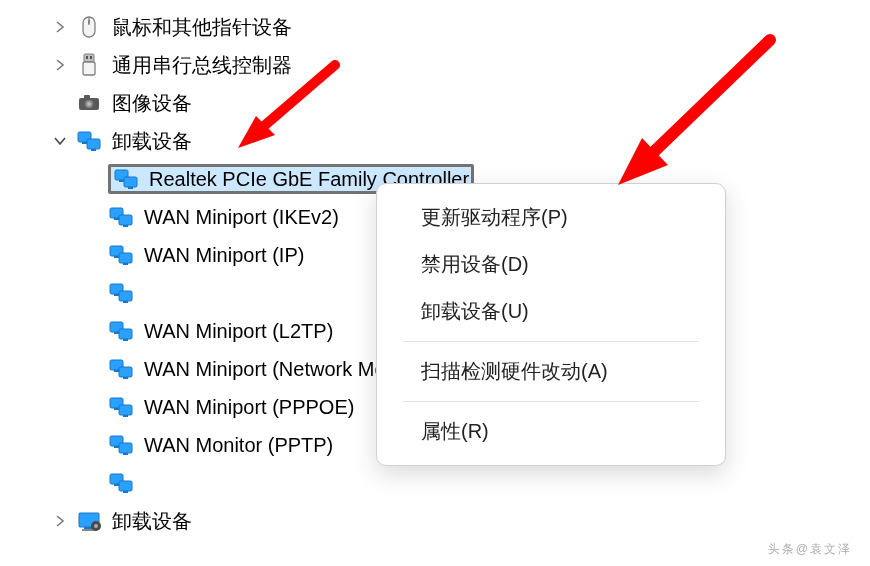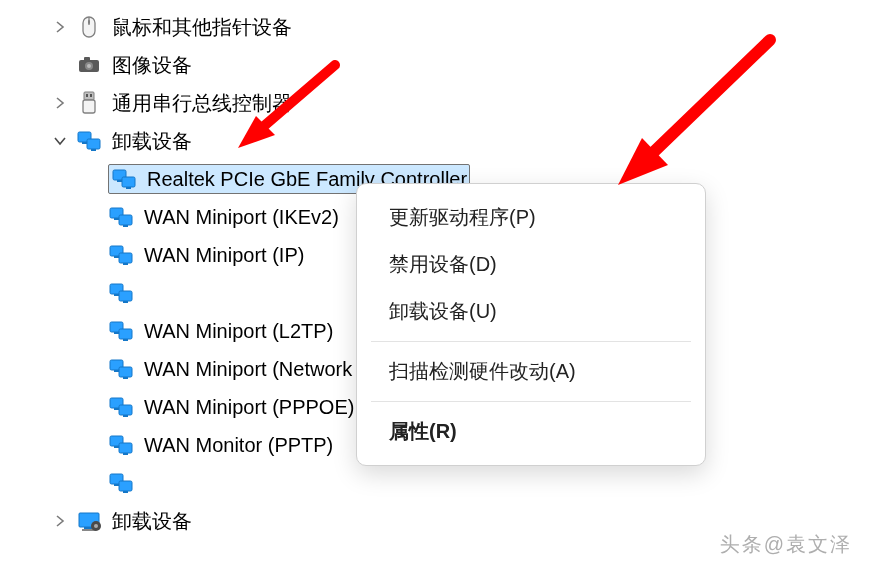--- a/index.html
+++ b/index.html
@@ -34,61 +34,61 @@
   .chevron-spacer { width: 26px; display:inline-block; }
   .icon {
     width: 26px; height: 26px;
     display: inline-flex; align-items: center; justify-content: center;
     margin-right: 10px;
     flex-shrink: 0;
   }
   .label { white-space: nowrap; color: #000; }
   .selected {
     background: #cce8ff;
-    border: 1px solid #737373;
+    border: 3px solid #737373;
     border-radius: 2px;
     padding: 1px 2px;
     height: 30px;
     display: inline-flex;
     align-items: center;
   }
   .selected .label { color: #000; }
   .context-menu {
     position: absolute;
-    left: 356px;
+    left: 376px;
     top: 183px;
     width: 350px;
     background: #fff;
     border: 1px solid #d0d0d0;
     border-radius: 10px;
     box-shadow: 0 8px 24px rgba(0,0,0,0.15);
-    padding: 10px 4px;
+    padding: 10px 16px;
     z-index: 10;
   }
   .menu-item {
     padding: 10px 28px;
     font-size: 20px;
     color: #222;
     cursor: default;
   }
-  .menu-item.bold { font-weight: 700; }
+  .menu-item.bold { font-weight: 400; }
   .menu-sep {
     height: 1px;
     background: #e3e3e3;
     margin: 6px 10px;
   }
   .arrow {
     position: absolute;
     z-index: 20;
   }
   .watermark {
     position: absolute;
     right: 18px;
     bottom: 8px;
-    font-size: 20px;
+    font-size: 12px;
     color: #aeaeae;
     letter-spacing: 2px;
   }
 </style>
 </head>
 <body>
 
 <svg width="0" height="0" style="position:absolute">
   <defs>
     <g id="mouse-ico">
@@ -134,41 +134,41 @@
     </span>
     <span class="icon">
         <svg width="26" height="26" viewBox="0 0 26 26">
           <use href="#mouse-ico"></use>
         </svg>
       </span>
     <span class="label">鼠标和其他指针设备</span>
   </div>
 
   <div class="row indent-0">
+    <span class="chevron">
+      <svg width="12" height="12" viewBox="0 0 12 12">
+          <path d="M3 1 L9 6 L3 11" fill="none" stroke="#7a7a7a" stroke-width="1.6"></path>
+        </svg>
+    </span>
+    <span class="icon">
+        <svg width="26" height="26" viewBox="0 0 26 26">
+          <use href="#usb-ico"></use>
+        </svg>
+      </span>
+    <span class="label">通用串行总线控制器</span>
+  </div>
+
+  <div class="row indent-0">
     <span class="chevron-spacer"></span>
     <span class="icon">
         <svg width="26" height="26" viewBox="0 0 26 26">
           <use href="#camera-ico"></use>
         </svg>
       </span>
     <span class="label">图像设备</span>
-  </div>
-
-  <div class="row indent-0">
-    <span class="chevron">
-      <svg width="12" height="12" viewBox="0 0 12 12">
-          <path d="M3 1 L9 6 L3 11" fill="none" stroke="#7a7a7a" stroke-width="1.6"></path>
-        </svg>
-    </span>
-    <span class="icon">
-        <svg width="26" height="26" viewBox="0 0 26 26">
-          <use href="#usb-ico"></use>
-        </svg>
-      </span>
-    <span class="label">通用串行总线控制器</span>
   </div>
 
   <div class="row indent-0">
     <span class="chevron">
       <svg width="12" height="12" viewBox="0 0 12 12">
           <path d="M1 3 L6 9 L11 3" fill="none" stroke="#4a4a4a" stroke-width="1.6"></path>
         </svg>
     </span>
     <span class="icon">
         <svg width="26" height="26" viewBox="0 0 26 26">

